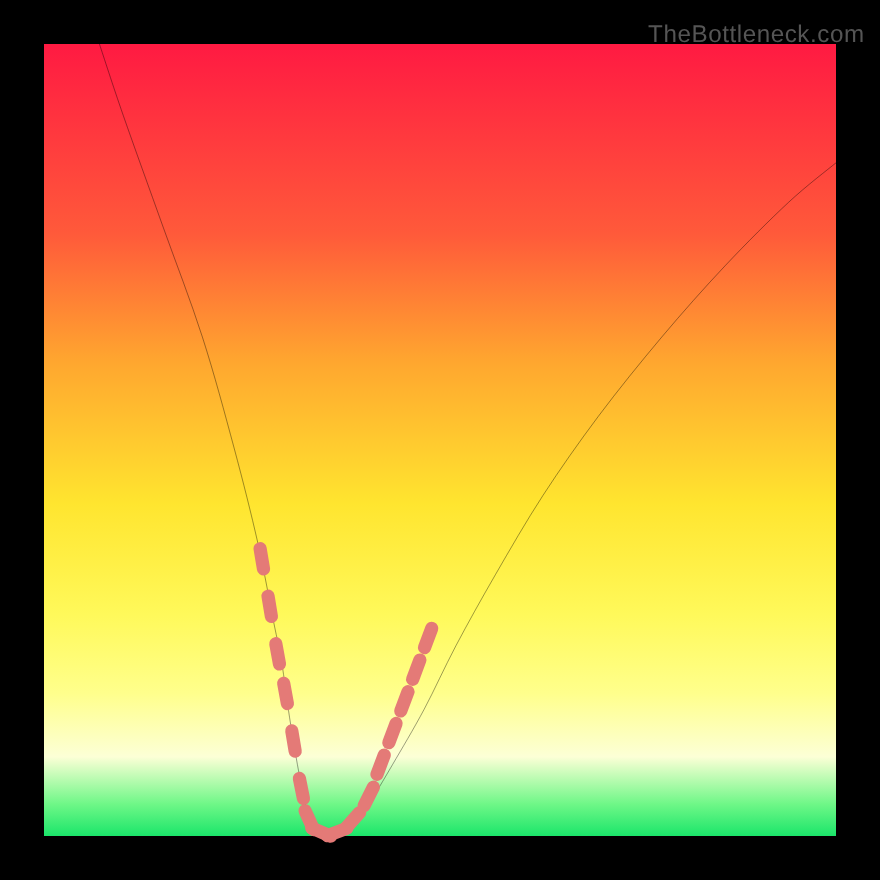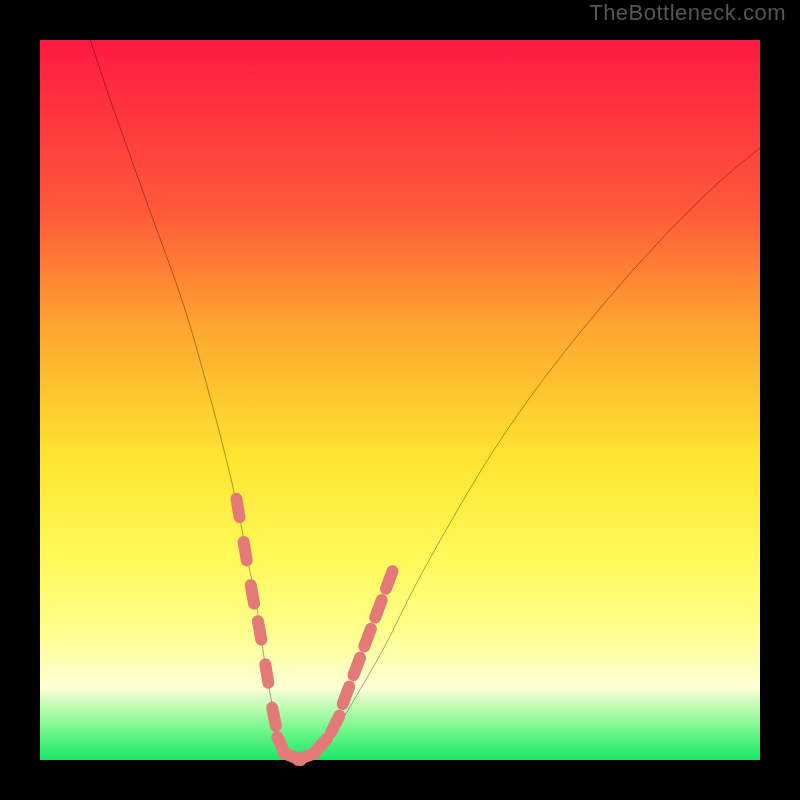--- a/index.html
+++ b/index.html
@@ -12,21 +12,21 @@
     overflow: hidden;
   }
   .frame {
     position: relative;
     width: 800px;
     height: 800px;
     background: #000;
   }
   .watermark {
     position: absolute;
-    top: 0;
+    top: 18px;
     right: 14px;
     color: #555;
     font-size: 22px;
     font-weight: 500;
     letter-spacing: 0.5px;
     z-index: 20;
   }
   .plot-bg {
     position: absolute;
     left: 40px;

